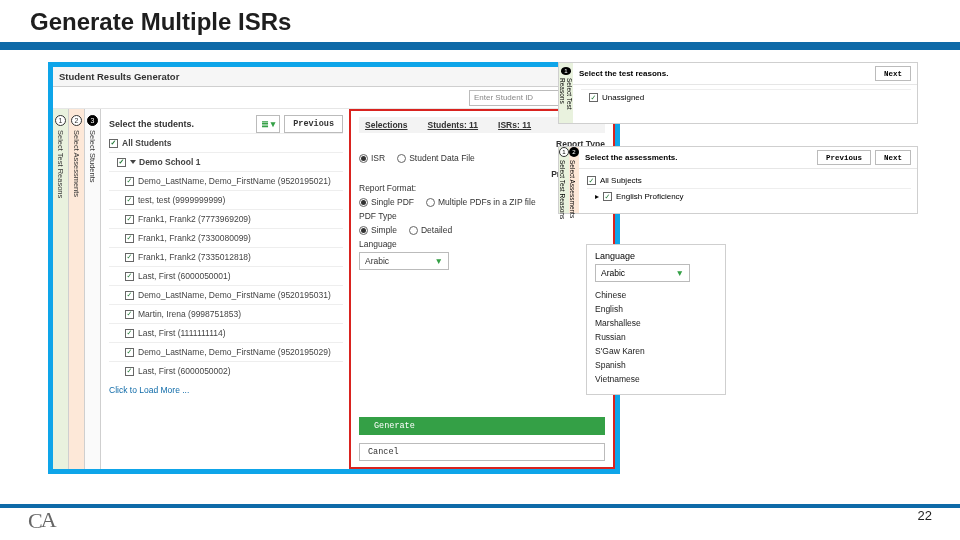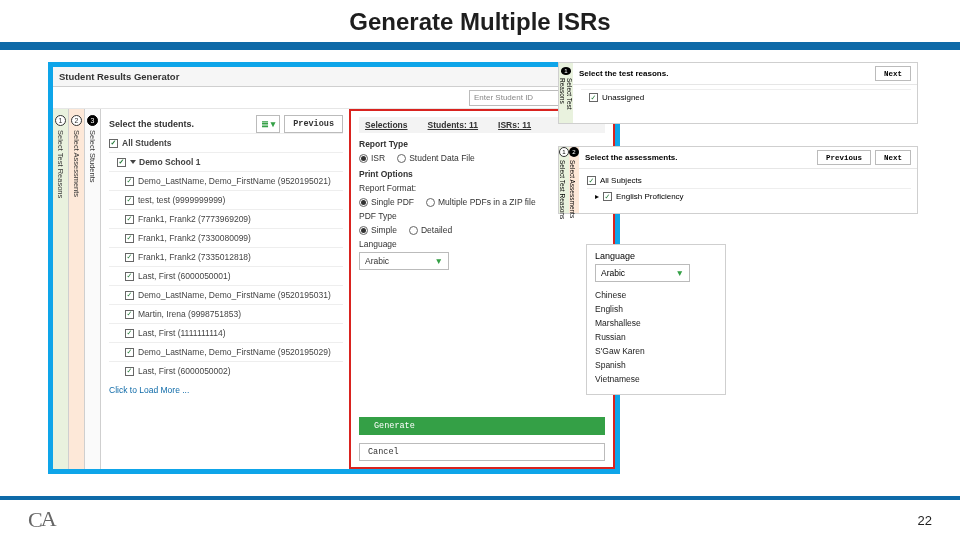--- a/index.html
+++ b/index.html
@@ -1,19 +1,19 @@
 <!DOCTYPE html>
 <html><head>
 <meta charset="utf-8">
 <style>
   * { box-sizing: border-box; margin: 0; padding: 0; }
   html, body { width: 960px; height: 540px; font-family: Arial, Helvetica, sans-serif; background: #fff; overflow: hidden; }
   .slide { width: 960px; height: 540px; position: relative; }
   .title-band { height: 50px; background: #fff; border-bottom: 8px solid #0e6aa8; padding: 8px 30px 0 30px; }
-  .title-band h1 { font-size: 24px; font-weight: 700; color: #1e1e1e; text-align: center; }
+  .title-band h1 { font-size: 24px; font-weight: 700; color: #1e1e1e; }
   .body-area { position: absolute; top: 58px; left: 48px; right: 40px; bottom: 56px; }
 
   
   .gen { position: absolute; top: 4px; left: 0; width: 572px; border: 5px solid #0ea5e9; font-size: 9px; color: #333; background: #fff; }
   .gen-header { height: 20px; background: #f6f6f6; border-bottom: 1px solid #cfcfcf; display: flex; align-items: center; padding: 0 6px; font-size: 9.5px; font-weight: 600; position: relative; }
   .gen-header .close { position: absolute; right: -2px; top: -2px; width: 16px; height: 16px; background: #d9231f; color: #fff; display: flex; align-items: center; justify-content: center; font-size: 11px; font-weight: 700; cursor: pointer; }
   .gen-sub { height: 22px; display: flex; align-items: center; justify-content: flex-end; padding: 0 6px; border-bottom: 1px solid #e6e6e6; }
   .searchbox { width: 140px; height: 16px; border: 1px solid #bbb; display: flex; align-items: center; font-size: 8px; padding: 0 4px; color: #888; position: relative; }
   .searchbox .mag { position: absolute; right: -18px; top: -1px; width: 16px; height: 16px; border: 1px solid #bbb; display: flex; align-items: center; justify-content: center; font-size: 10px; color: #6a8f2e; }
   .gen-body { display: flex; height: 360px; }
@@ -37,21 +37,21 @@
   .cb.ck::before { content: "✓"; color: #237a38; }
   .st-row { display: flex; align-items: center; padding: 4px 0; border-top: 1px solid #eee; font-size: 8.5px; color: #444; }
   .st-row.k { font-weight: 600; }
   .morelink { color: #0e6aa8; padding: 5px 0; font-size: 8.5px; }
   .tree-ind { width: 8px; display: inline-block; }
   .caret { display: inline-block; width: 0; height: 0; border-top: 4px solid #444; border-left: 3px solid transparent; border-right: 3px solid transparent; margin-right: 3px; }
 
   
   .sel-col { flex: 1; border: 2px solid #d9231f; border-left: none; padding: 6px 8px 4px 8px; display: flex; flex-direction: column; }
   .sel-head { background: #f3f3f3; padding: 3px 6px; display: flex; gap: 20px; font-size: 8.5px; font-weight: 600; text-decoration: underline; }
-  .sec-label { font-weight: 700; margin-top: 6px; font-size: 8.5px; }
+  .sec-label { font-weight: 700; margin-top: 6px; font-size: 8.5px; text-align: right; }
   .sub-label { font-size: 8.5px; margin-top: 4px; font-weight: 400; }
   .radio { width: 9px; height: 9px; border: 1px solid #666; border-radius: 50%; display: inline-flex; align-items: center; justify-content: center; margin-right: 3px; flex: 0 0 9px; }
   .radio.sel::before { content: ""; width: 5px; height: 5px; background: #333; border-radius: 50%; }
   .opt-row { display: flex; align-items: center; gap: 12px; margin-top: 4px; font-size: 8.5px; }
   .select { height: 18px; border: 1px solid #bbb; width: 90px; display: flex; align-items: center; padding: 0 5px; margin-top: 3px; font-size: 8.5px; position: relative; }
   .select .arr { position: absolute; right: 5px; color: #34a046; }
   .sel-spacer { flex: 1; }
   .sel-actions { display: flex; gap: 8px; justify-content: center; padding-bottom: 2px; flex-direction: column; }
   .btn.primary { background: #34a046; color: #fff; border-color: #34a046; padding: 0 14px; }
 
@@ -67,21 +67,21 @@
   .step2 { top: 88px; left: 510px; width: 360px; }
   .step2 .pill-col { height: 66px; }
   .step2 .pill-col.a { background: #e9f2de; }
   .step2 .pill-col.b { background: #fde8d8; }
 
   .langbox { top: 186px; left: 538px; width: 140px; border: 1px solid #cfcfcf; padding: 6px 8px 8px 8px; font-size: 9px; }
   .langbox .select { width: 95px; }
   .langlist { margin-top: 6px; font-size: 8.5px; line-height: 14px; color: #222; }
 
   
-  .footer { position: absolute; left: 0; right: 0; bottom: 0; height: 44px; border-top: 4px solid #0e6aa8; background: #fff; display: flex; align-items: center; justify-content: space-between; padding: 0 28px; }
+  .footer { position: absolute; left: 0; right: 0; bottom: 0; height: 36px; border-top: 4px solid #0e6aa8; background: #fff; display: flex; justify-content: space-between; padding: 0 28px; }
   .logo { font-family: Georgia, serif; font-size: 22px; letter-spacing: -2px; color: #666; }
   .logo .bar { display: inline-block; transform: translateY(-1px); }
   .pagenum { color: #1e1e1e; font-size: 13px; }
 </style>
 </head>
 <body>
 
 <div class="slide">
   <div class="title-band">
     <h1>Generate Multiple ISRs</h1>

